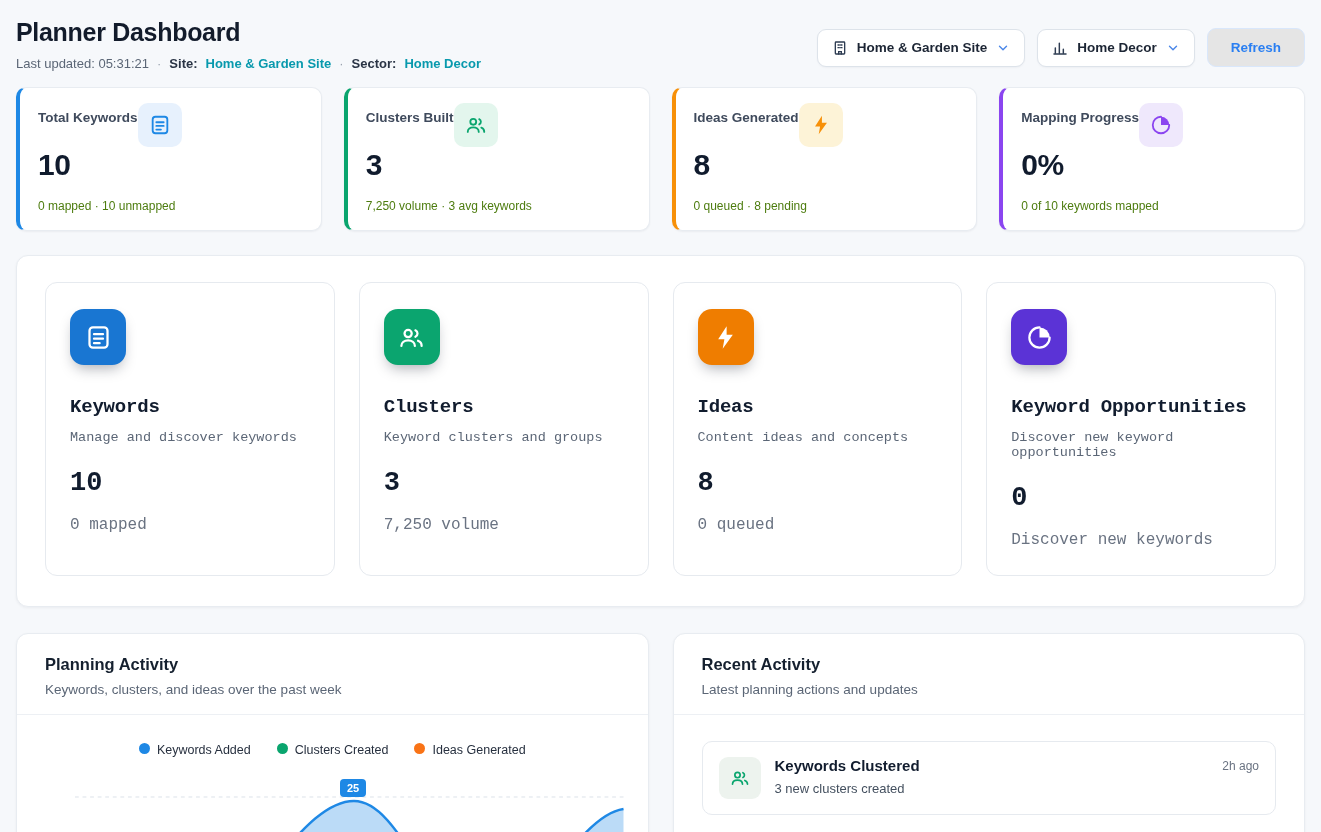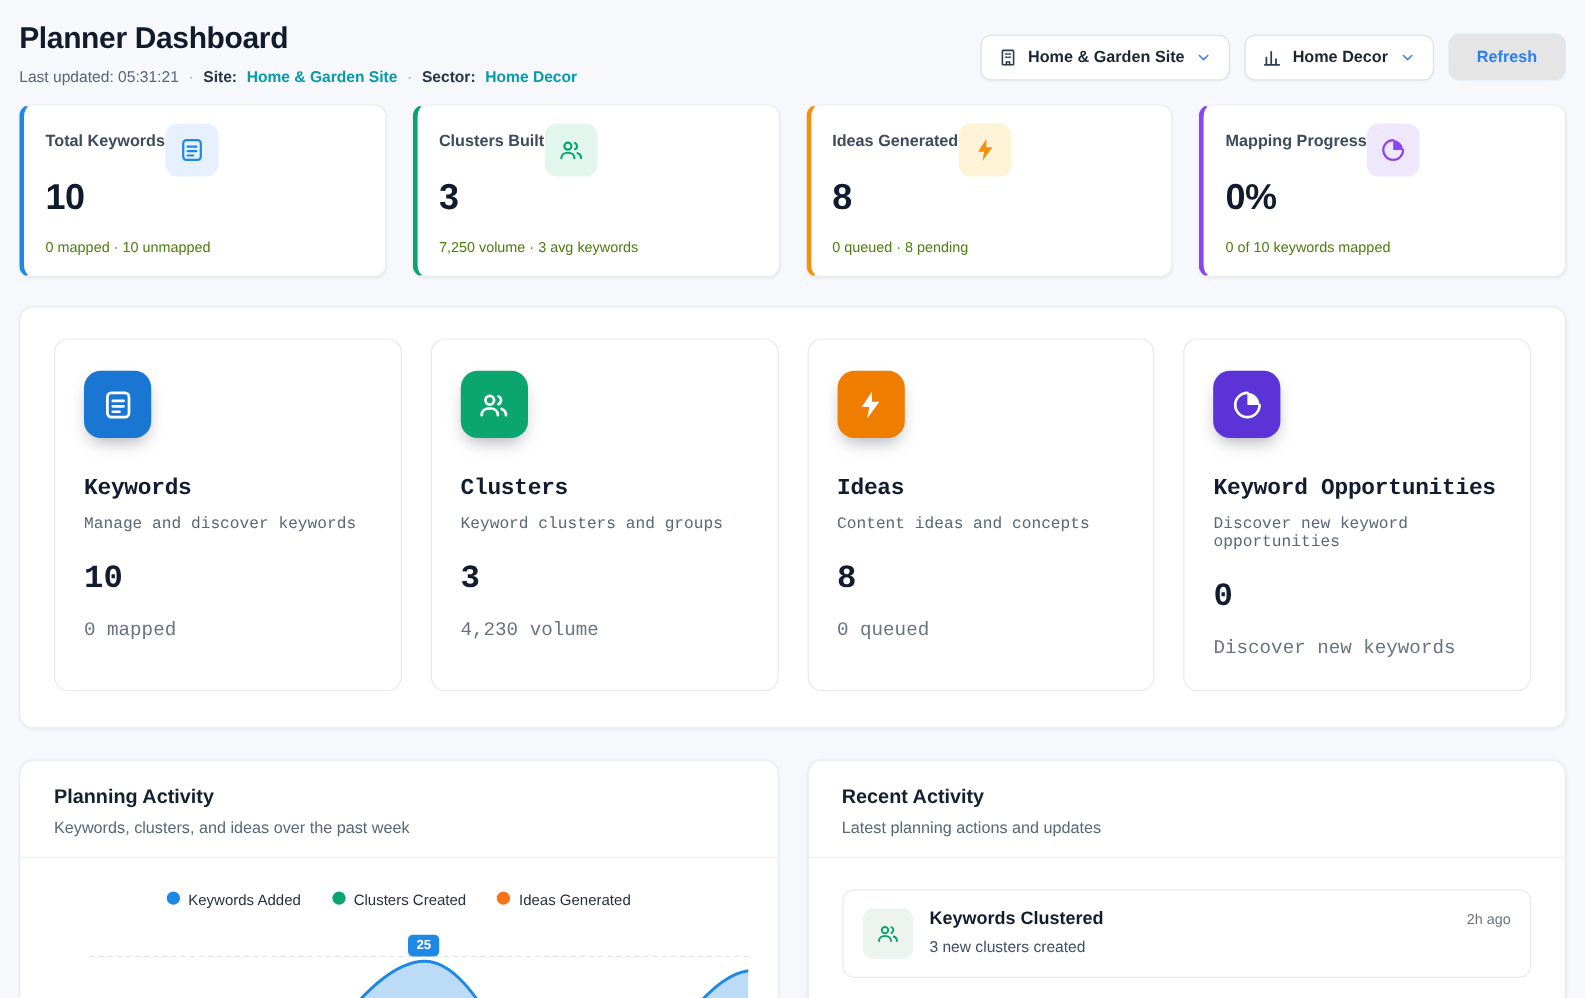--- a/index.html
+++ b/index.html
@@ -242,21 +242,21 @@
 
       <article class="module-card">
         <div class="module-icon" style="background-color: rgb(11, 165, 111);">
           <svg class="ic">
               <use href="#i-users"></use>
             </svg>
         </div>
         <h3 class="module-title">Clusters</h3>
         <p class="module-desc">Keyword clusters and groups</p>
         <div class="module-value">3</div>
-        <div class="module-detail">4,230 volume</div>
+        <div class="module-detail">7,250 volume</div>
       </article>
 
       <article class="module-card">
         <div class="module-icon" style="background-color: rgb(239, 125, 0);">
           <svg class="ic">
               <use href="#i-bolt"></use>
             </svg>
         </div>
         <h3 class="module-title">Ideas</h3>
         <p class="module-desc">Content ideas and concepts</p>

